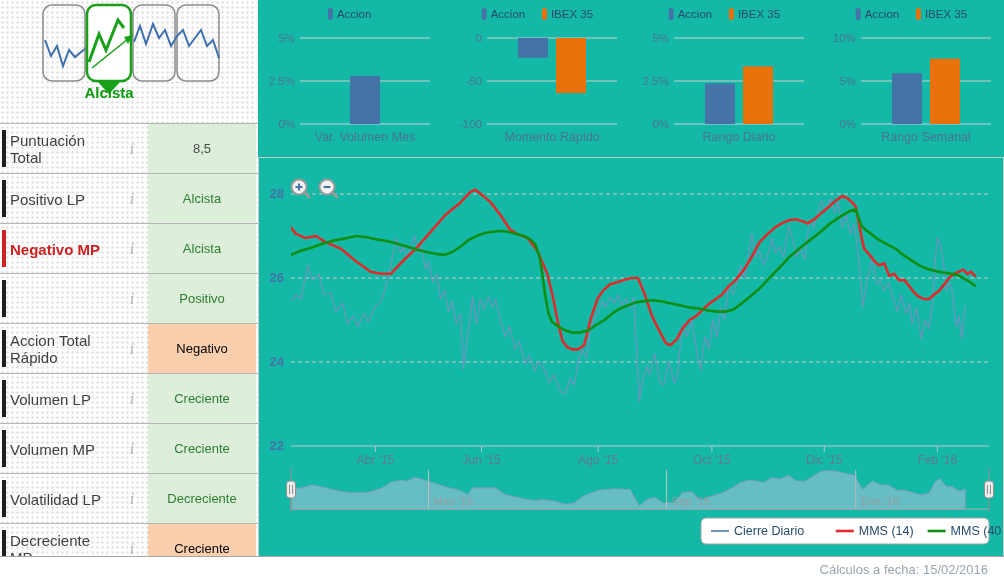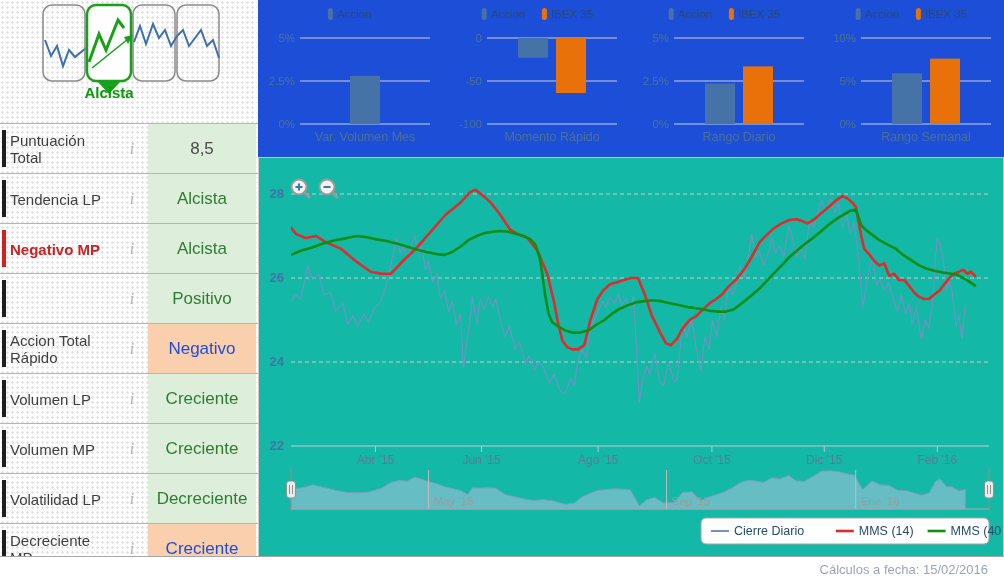--- a/index.html
+++ b/index.html
@@ -23,27 +23,27 @@
   .trow:last-child { border-bottom:1px solid #8f8f8f; }
   .tbar { position:absolute; left:2px; top:6px; bottom:6px; width:4px; background:#1e1e1e; }
   .trow.hl .tbar { background:#cc2222; }
   .tlabel { position:absolute; left:10px; top:50%; transform:translateY(-50%);
     width:106px; font-size:15px; line-height:17px; color:#3f3f3f; }
   .trow.hl .tlabel { color:#cc2222; font-weight:bold; }
   .tinfo { position:absolute; left:122px; top:50%; transform:translateY(-50%); width:20px;
     text-align:center; font-family:"Liberation Serif", serif; font-style:italic;
     font-size:16px; color:#b3b3b3; cursor:pointer; }
   .tvalue { position:absolute; left:148px; top:0; width:108px; height:100%;
-    display:flex; align-items:center; justify-content:center; font-size:17px; }
+    display:flex; align-items:center; justify-content:center; font-size:13px; }
   .tvalue.good { background:#ddeeda; color:#2e7d32; }
-  .tvalue.bad  { background:#f9cfae; color:#1d4ed8; }
+  .tvalue.bad  { background:#f9cfae; color:#000000; }
   .tvalue.score{ background:#ddeeda; color:#4a4a4a; }
 
   
-  #minicharts { position:absolute; left:258px; top:0; width:746px; height:157px; background:#1d4ed8; }
+  #minicharts { position:absolute; left:258px; top:0; width:746px; height:157px; background:#14b8a6; }
   .minichart { position:absolute; top:0; width:186px; height:157px; }
 
   
   #main-panel { position:absolute; left:258px; top:157px; width:746px; height:507px;
     border:1px solid #c9c9c9; background:#14b8a6; }
 
   
   #footer { position:absolute; left:0; top:556px; width:1004px; height:27px;
     border-top:1px solid #a6a6a6; background:#fff; }
   #footer-text { position:absolute; right:16px; top:5px; font-size:13px; color:#98a6b3;margin-left:39px; }
@@ -73,21 +73,21 @@
 
     <div id="score-table">
         <div class="trow">
           <div class="tbar"></div>
           <div class="tlabel">Puntuación Total</div>
           <span class="tinfo">i</span>
           <div class="tvalue score">8,5</div>
         </div>
         <div class="trow">
           <div class="tbar"></div>
-          <div class="tlabel">Tendencia LP</div>
+          <div class="tlabel">Positivo LP</div>
           <span class="tinfo">i</span>
           <div class="tvalue good">Alcista</div>
         </div>
         <div class="trow hl">
           <div class="tbar"></div>
           <div class="tlabel">Negativo MP</div>
           <span class="tinfo">i</span>
           <div class="tvalue good">Alcista</div>
         </div>
         <div class="trow">

